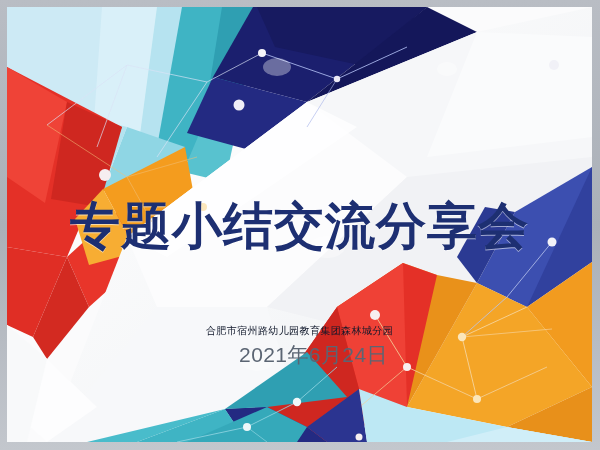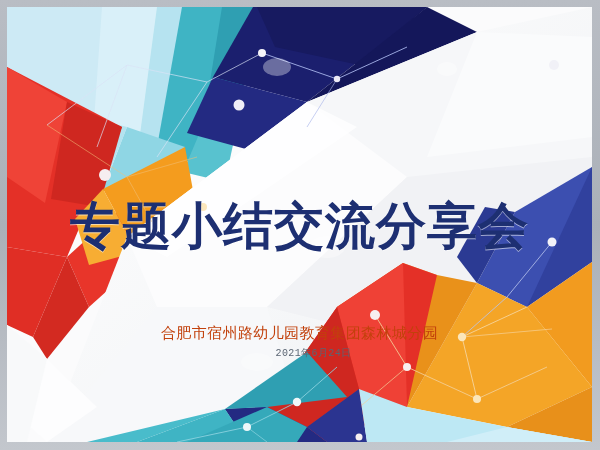--- a/index.html
+++ b/index.html
@@ -71,32 +71,32 @@
 
   #subtitle-block {
     position: absolute;
     top: 316px;
     left: 0;
     right: 0;
     text-align: center;
   }
 
   #slide-org {
-    font-family: Liberation Mono, monospace;
-    font-size: 15px;
+    font-family: Liberation Sans, sans-serif;
+    font-size: 10px;
     line-height: 1.55;
     font-weight: 500;
-    color: #c2410c;
+    color: #0f172a;
     letter-spacing: 0.4px;
     white-space: nowrap;
   }
 
   #slide-date {
-    font-family: Liberation Mono, monospace;
-    font-size: 10px;
+    font-family: Liberation Sans, sans-serif;
+    font-size: 21px;
     line-height: 1.55;
     font-weight: 500;
     color: #5b6573;
     letter-spacing: 0.4px;
     white-space: nowrap;
     padding-left: 28px;
   }
 </style>
 </head>
 <body>

